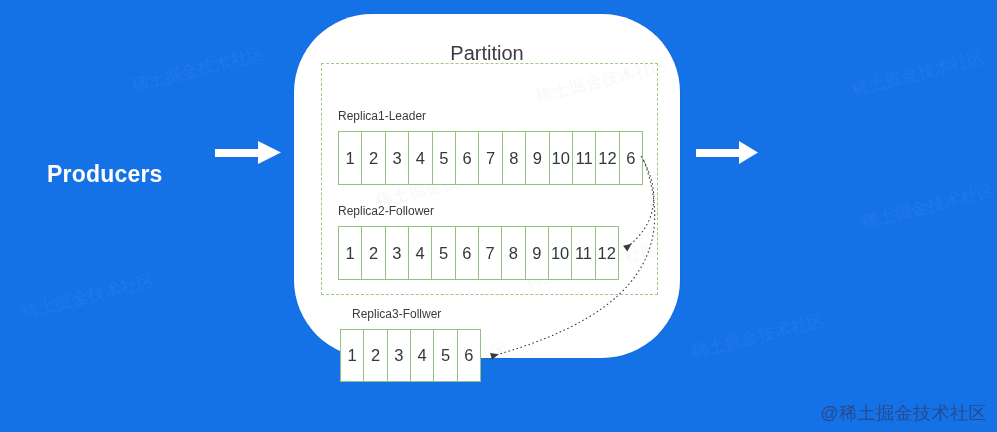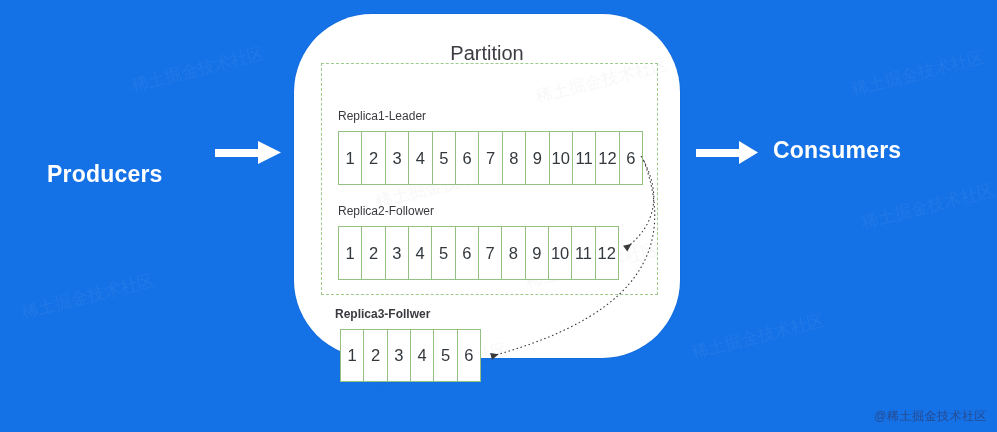--- a/index.html
+++ b/index.html
@@ -56,21 +56,21 @@
   }
 
   .replica-label {
     position: absolute;
     font-size: 12px;
     color: #3A3A40;
     white-space: nowrap;
   }
   .lbl-r1 { left: 16px; top: 45px; }
   .lbl-r2 { left: 16px; top: 140px; }
-  .lbl-r3 { left: 41px; top: 293px; font-weight: bold; } 
+  .lbl-r3 { left: 58px; top: 293px; } 
 
   
   .row {
     position: absolute;
     display: flex;
     background: #ffffff;
   }
   .row-r1 { left: 16px; top: 67px;  width: 305px; height: 54px; }
   .row-r2 { left: 16px; top: 162px; width: 281px; height: 54px; }
   .row-r3 { left: 46px; top: 315px; width: 141px; height: 53px; } 
@@ -103,38 +103,37 @@
     transform: rotate(-14deg);
     pointer-events: none;
   }
   .wm-blue  { color: rgba(255,255,255,0.055); }
   .wm-white { color: rgba(60,60,60,0.045); }
 
   
   .wm-corner {
     position: absolute;
     right: 10px; bottom: 7px;
-    font-size: 12px;
+    font-size: 18px;
     color: rgba(42,68,128,0.85);
     letter-spacing: 0.5px;
   }
 </style>
 </head>
 <body>
 
 <div class="stage">
 
   <span class="wm wm-blue" style="left:130px; top:58px;">稀土掘金技术社区</span>
   <span class="wm wm-blue" style="left:850px; top:62px;">稀土掘金技术社区</span>
   <span class="wm wm-blue" style="left:20px;  top:285px;">稀土掘金技术社区</span>
   <span class="wm wm-blue" style="left:690px; top:325px;">稀土掘金技术社区</span>
   <span class="wm wm-blue" style="left:860px; top:195px;">稀土掘金技术社区</span>
 
   <div class="side-label producers">Producers</div>
-  <div class="side-label consumers">Consumers</div>
 
   <div class="partition-box">
     <div class="partition-title">Partition</div>
 
     <span class="wm wm-white" style="left:240px; top:55px;">稀土掘金技术社区</span>
     <span class="wm wm-white" style="left:80px;  top:160px;">稀土掘金技术社区</span>
     <span class="wm wm-white" style="left:230px; top:240px;">稀土掘金技术社区</span>
     <span class="wm wm-white" style="left:80px;  top:340px;">稀土掘金技术社区</span>
 
     <div class="isr-box">

